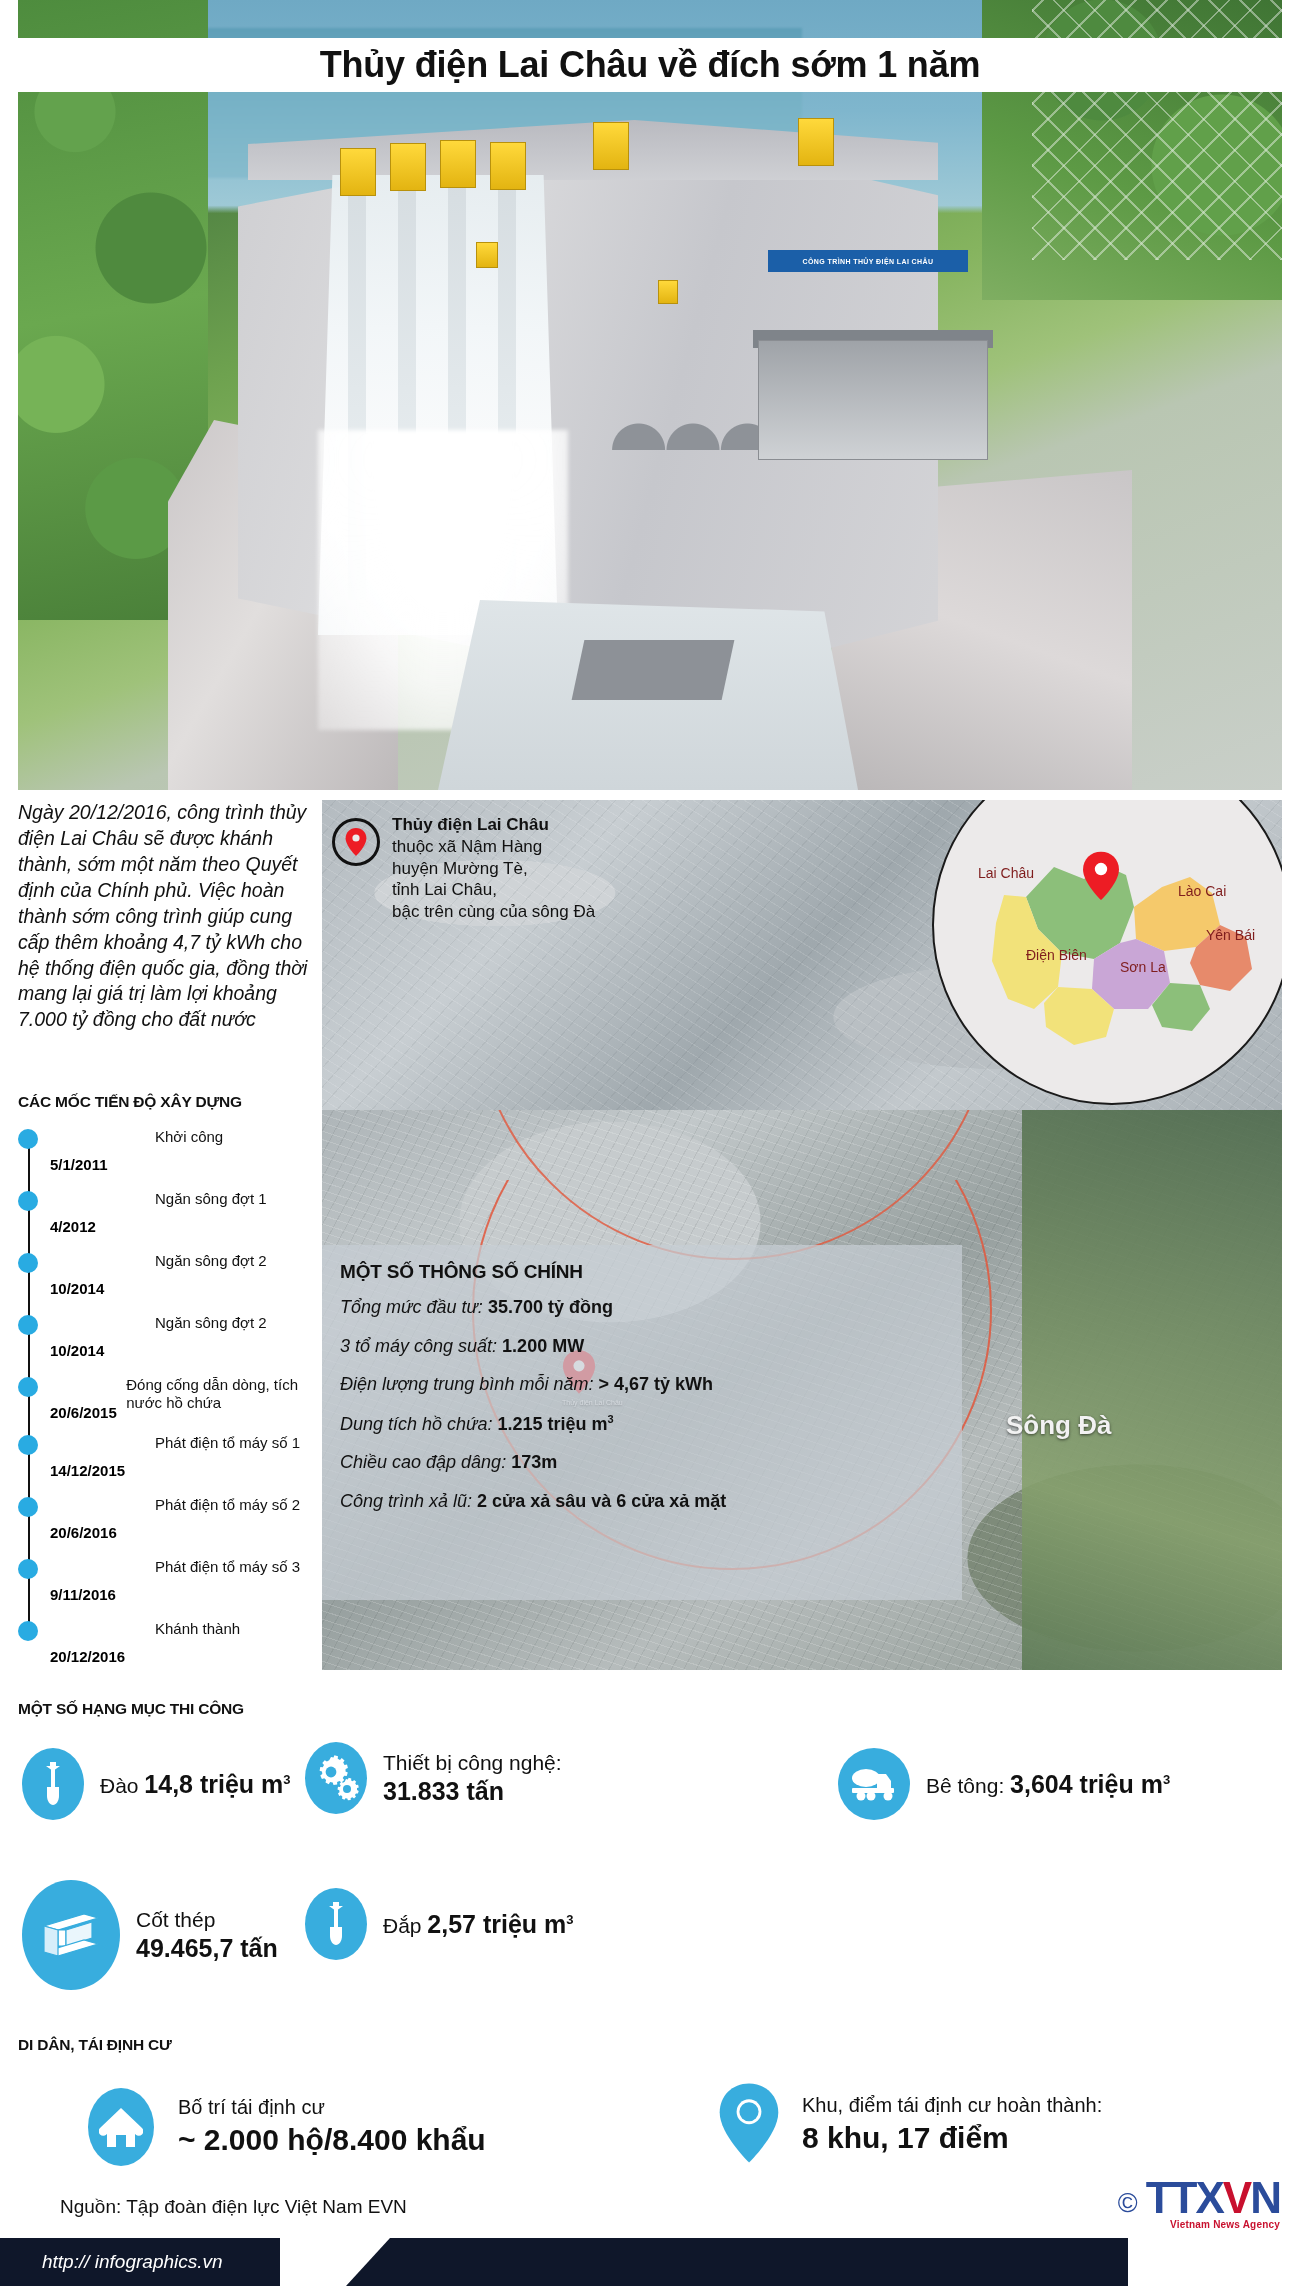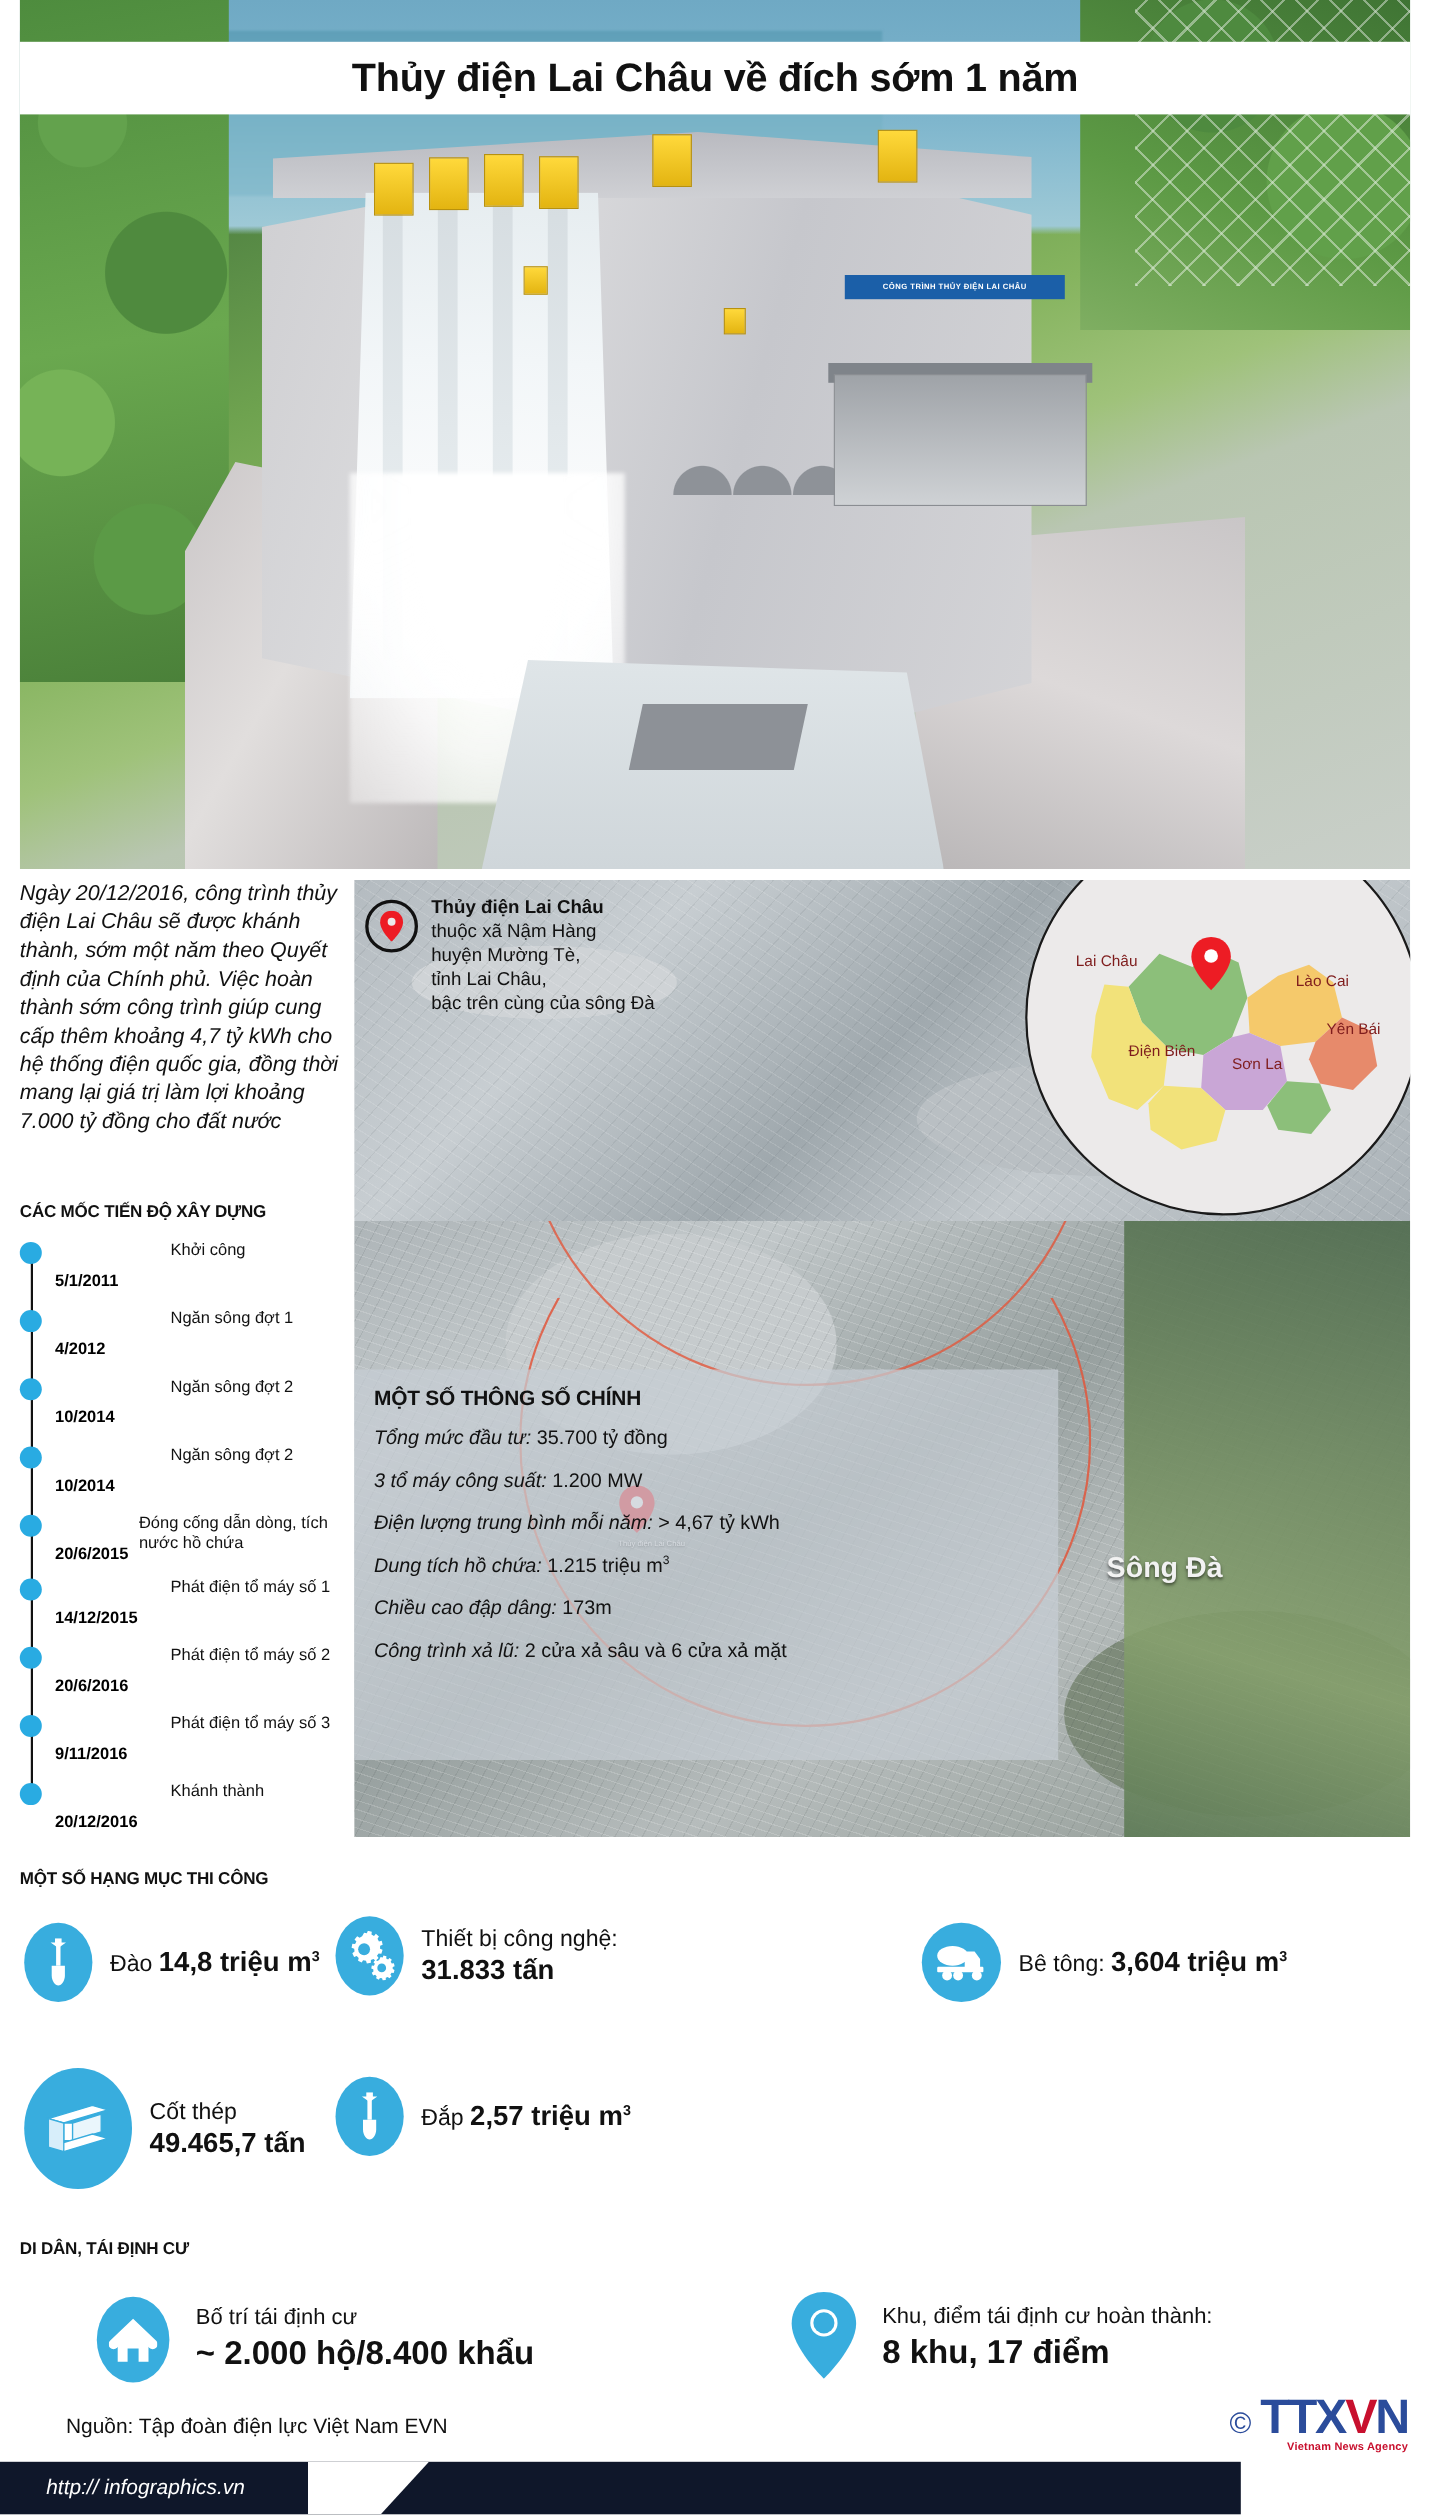--- a/index.html
+++ b/index.html
@@ -92,21 +92,21 @@
   }
   .rock-l { position:absolute; left:150px; top:420px; width:230px; height:370px;
     background:linear-gradient(120deg,#cbc7c8,#e1dedd 45%,#bdb9ba); clip-path:polygon(20% 0,100% 10%,100% 100%,0 100%,0 22%); }
   .rock-r { position:absolute; right:150px; top:470px; width:300px; height:320px;
     background:linear-gradient(200deg,#c9c6c7,#ddd9d9 50%,#b9b6b7); clip-path:polygon(0 8%,100% 0,100% 100%,0 100%); }
   .tailwater { position:absolute; left:420px; top:600px; width:420px; height:190px;
     background:linear-gradient(180deg,#dfe5e8,#cfd6da); clip-path:polygon(10% 0,92% 6%,100% 100%,0 100%); }
   .dark-block { position:absolute; left:560px; top:640px; width:150px; height:60px; background:#8d9197; transform:skewX(-12deg); }
 
   .title-bar {
-    position:absolute; left:18px; top:38px; width:1264px; height:66px;
+    position:absolute; left:18px; top:38px; width:1264px; height:54px;
     background:#fff; display:flex; align-items:center; justify-content:center; z-index:5;
   }
   .title-bar h1 { font-size:36px; font-weight:bold; color:#111; letter-spacing:-.2px; }
 
   
   .intro {
     position:absolute; left:18px; top:800px; width:300px;
     font-style:italic; font-size:19.5px; line-height:1.33; color:#111;
   }
 
@@ -190,21 +190,21 @@
     position:absolute; left:640px; top:300px; font-size:26px; font-weight:bold;
     color:#f2f2f2; text-shadow:0 1px 3px rgba(0,0,0,.6);padding-left:44px;
   }
 
   .specbox {
     position:absolute; left:322px; top:1245px; width:640px; height:355px;
     background:rgba(198,205,212,.72); padding:16px 18px 0 18px;
   }
   .spec-title { font-weight:bold; font-size:19px; color:#111; margin-bottom:14px; letter-spacing:-.2px; }
   .spec-row { font-style:italic; font-size:18px; color:#111; margin-bottom:17px; line-height:1.2; }
-  .spec-row b { font-style:normal; font-weight:normal; }
+  .spec-row b { font-style:normal; font-weight:bold; }
   .spec-row sup { font-size:11px; }
 
   
   .sec-head { position:absolute; font-weight:bold; font-size:15.5px; letter-spacing:-.2px; color:#111; }
   .ic {
     border-radius:50%; background:#38ADDE; display:flex; align-items:center; justify-content:center;
     flex:0 0 auto;
   }
   .item { position:absolute; display:flex; align-items:center; gap:16px; }
   .item-txt { font-size:21px; line-height:1.22; color:#111; }

